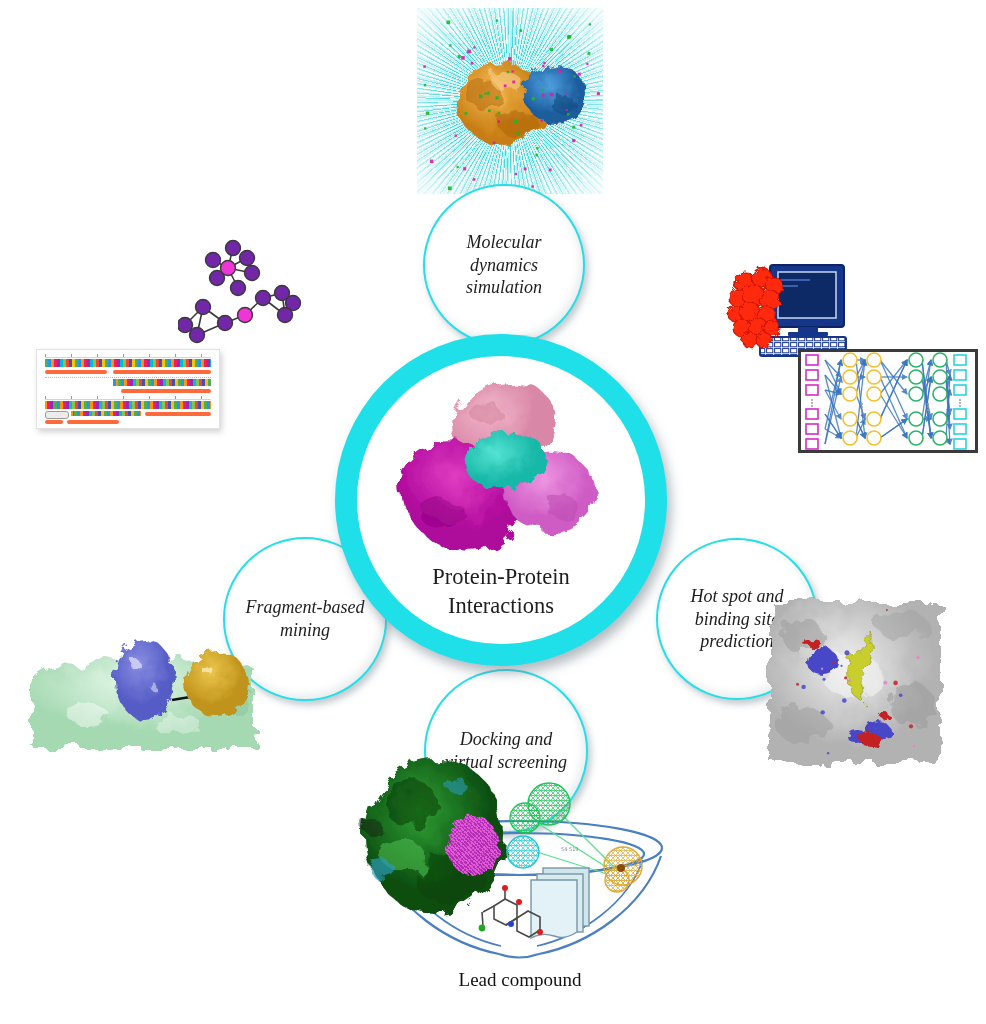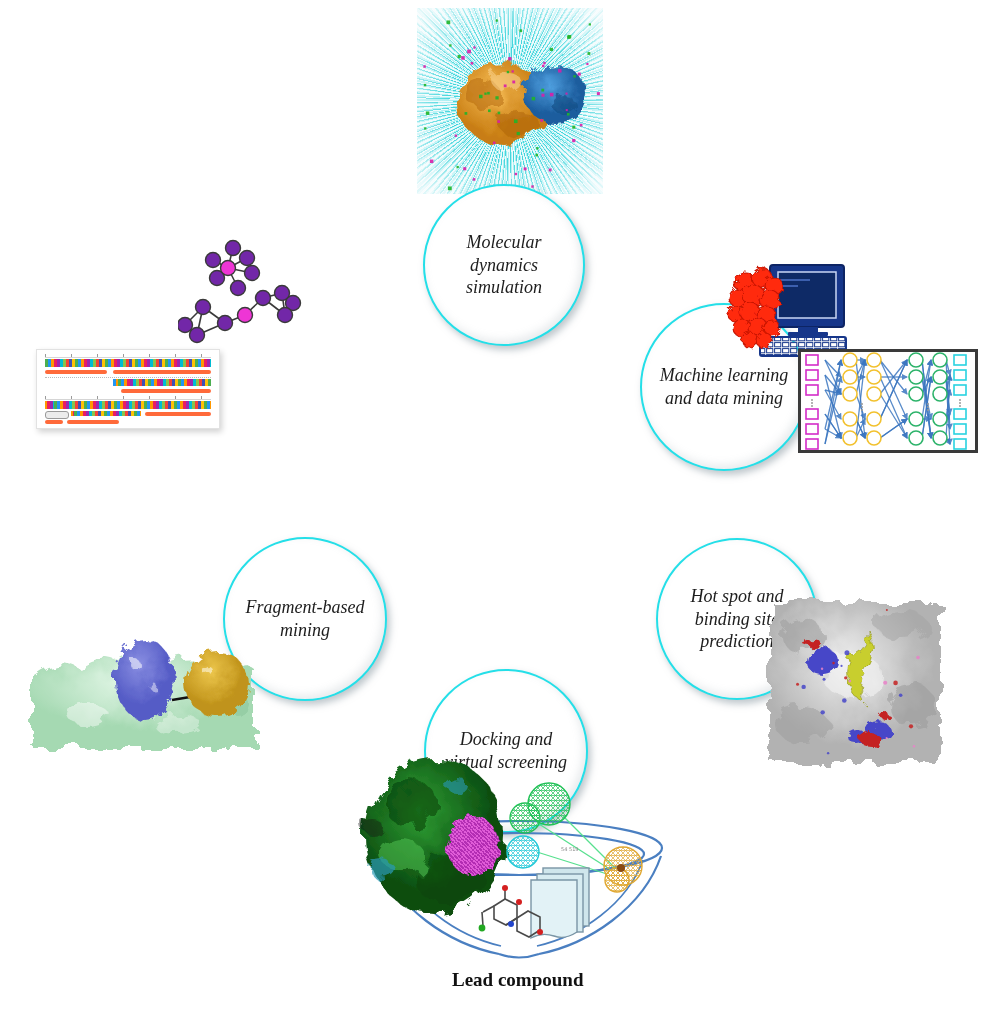--- a/index.html
+++ b/index.html
@@ -30,22 +30,22 @@
   
   .seq{position:absolute;left:36px;top:349px;width:182px;height:78px;background:#fff;z-index:4;
        border:1px solid #e2e2e2;box-shadow:2px 3px 6px rgba(0,0,0,.18);}
   .seq div{position:absolute;}
   .resg{background:repeating-linear-gradient(90deg,#4caf50 0 3px,#2196f3 3px 6px,#ff9800 6px 9px,#e91e63 9px 12px,#9c27b0 12px 15px,#00bcd4 15px 18px,#8bc34a 18px 21px,#f44336 21px 24px,#3f51b5 24px 27px,#ffc107 27px 30px);}
   .ruler{background:repeating-linear-gradient(90deg,#9a9a9a 0 1px,transparent 1px 26px);border-bottom:1px solid #d5d5d5;}
   .obar{background:#ff6a3a;border-radius:2px;}
   .dotl{border-top:1px dotted #bbb;}
   .graybox{border:1px solid #9a9a9a;background:#ececec;border-radius:3px;}
   
-  .lead{position:absolute;left:452px;top:966px;width:136px;z-index:5;
-        font-weight:bold;font-size:19px;line-height:1.5;color:#111;}
+  .lead{position:absolute;left:452px;top:966px;width:136px;text-align:center;z-index:5;
+        font-weight:normal;font-size:19px;line-height:1.5;color:#111;}
   .nnedge{stroke:#3b76c0;stroke-width:1.3;opacity:.85;}
   .tinylabel{font-family:"DejaVu Sans",sans-serif;font-size:5px;fill:#8a8a8a;}
 </style>
 </head>
 <body>
 
 <div class="canvas">
 
   <svg width="0" height="0" style="position:absolute" aria-hidden="true">
     <defs>
@@ -200,33 +200,52 @@
           <rect x="32.170615673065186" y="36.26438045501709" width="2.3537853002548217" height="2.3537853002548217" fill="#1fb52a" opacity=".9"></rect>
           <rect x="148.7345741391182" y="101.10068893432617" width="2.0200247287750246" height="2.0200247287750246" fill="#d81ea8" opacity=".9"></rect>
           <rect x="96.96075057983398" y="111.49039840698242" width="3.5837242603302" height="3.5837242603302" fill="#1fb52a" opacity=".9"></rect>
         </g>
     </svg>
   </div>
 
   <div class="sat" style="left:423px;top:184px;width:158px;height:158px">
     <span class="lbl" style="max-width:100px">Molecular dynamics simulation</span>
   </div>
-  <div class="sat" style="left:640px;top:303px;width:164px;height:164px">
-    <span class="lbl" style="max-width:138px">Machine learning and data mining</span>
-  </div>
   <div class="sat" style="left:223px;top:537px;width:160px;height:160px">
     <span class="lbl" style="max-width:130px">Fragment-based mining</span>
   </div>
   <div class="sat" style="left:656px;top:538px;width:158px;height:158px">
     <span class="lbl" style="max-width:104px">Hot spot and binding site prediction</span>
   </div>
   <div class="sat" style="left:424px;top:669px;width:160px;height:160px">
     <span class="lbl" style="max-width:140px">Docking and virtual screening</span>
   </div>
 
+  <div class="center-ring">
+    <div class="center-inner">
+      <svg class="center-protein" width="238" height="196" viewBox="0 0 238 196">
+        <g filter="url(#fR2)">
+          <ellipse cx="120" cy="47" rx="50" ry="40" fill="url(#gPink)" transform="rotate(-20 120 47)"></ellipse>
+          <ellipse cx="104" cy="40" rx="16" ry="11" fill="#c8758f" opacity=".4"></ellipse>
+        </g>
+        <g filter="url(#fR2)">
+          <ellipse cx="76" cy="122" rx="62" ry="51" fill="url(#gMag)" transform="rotate(28 76 122)"></ellipse>
+          <ellipse cx="60" cy="140" rx="22" ry="15" fill="#8e0280" opacity=".45"></ellipse>
+        </g>
+        <g filter="url(#fR2)">
+          <ellipse cx="166" cy="117" rx="46" ry="41" fill="url(#gOrch)" transform="rotate(10 166 117)"></ellipse>
+          <ellipse cx="178" cy="132" rx="16" ry="12" fill="#b544aa" opacity=".4"></ellipse>
+        </g>
+        <g filter="url(#fR1)">
+          <ellipse cx="122" cy="86" rx="41" ry="28" fill="url(#gCyanP)" transform="rotate(-8 122 86)"></ellipse>
+        </g>
+      </svg>
+      <span class="center-lbl">Protein-Protein Interactions</span>
+    </div>
+  </div>
 
   <svg class="art" style="left:178px;top:236px" width="126" height="112" viewBox="0 0 126 112">
     <g stroke="#3a3a3a" stroke-width="1.6">
       <line x1="50" y1="32" x2="55" y2="12"></line>
         <line x1="50" y1="32" x2="35" y2="24"></line>
         <line x1="50" y1="32" x2="69" y2="22"></line>
       <line x1="50" y1="32" x2="39" y2="42"></line>
         <line x1="50" y1="32" x2="74" y2="37"></line>
         <line x1="50" y1="32" x2="60" y2="52"></line>
       <line x1="25" y1="71" x2="7" y2="89"></line>

